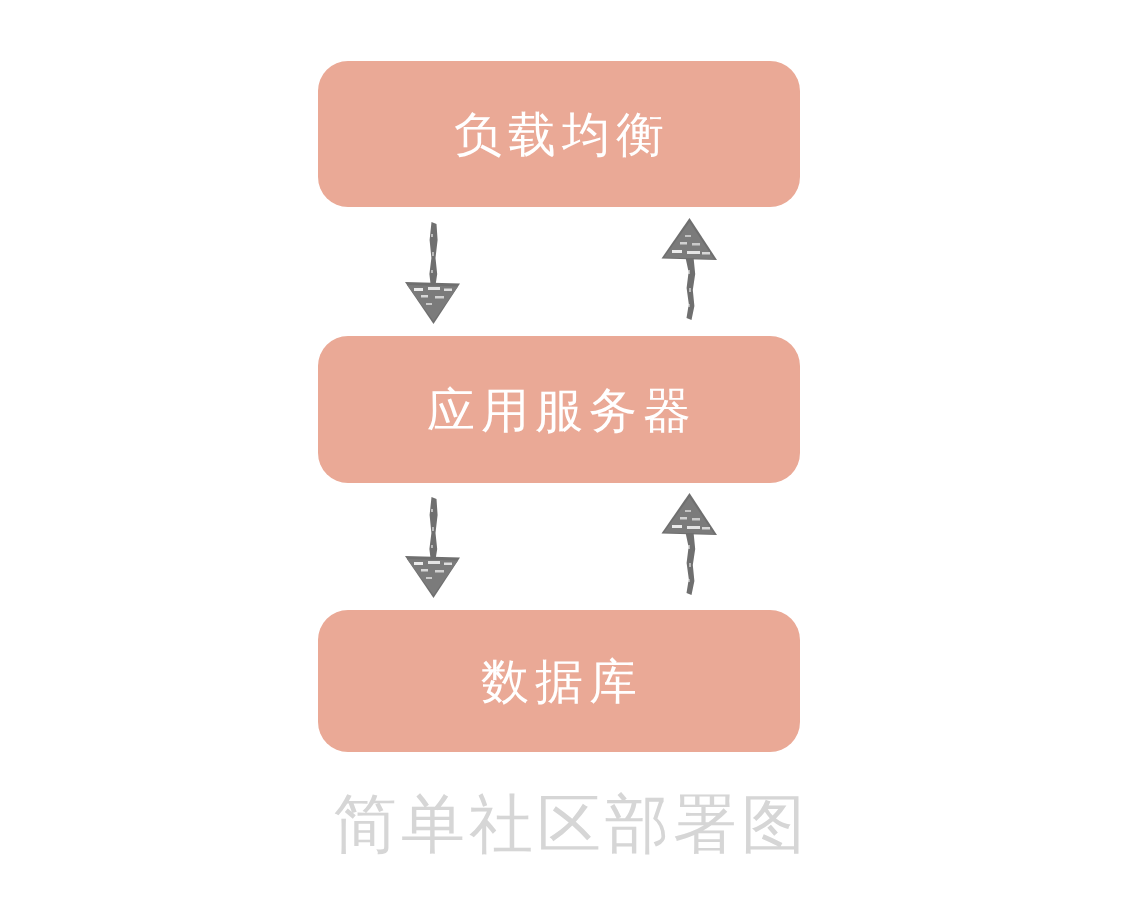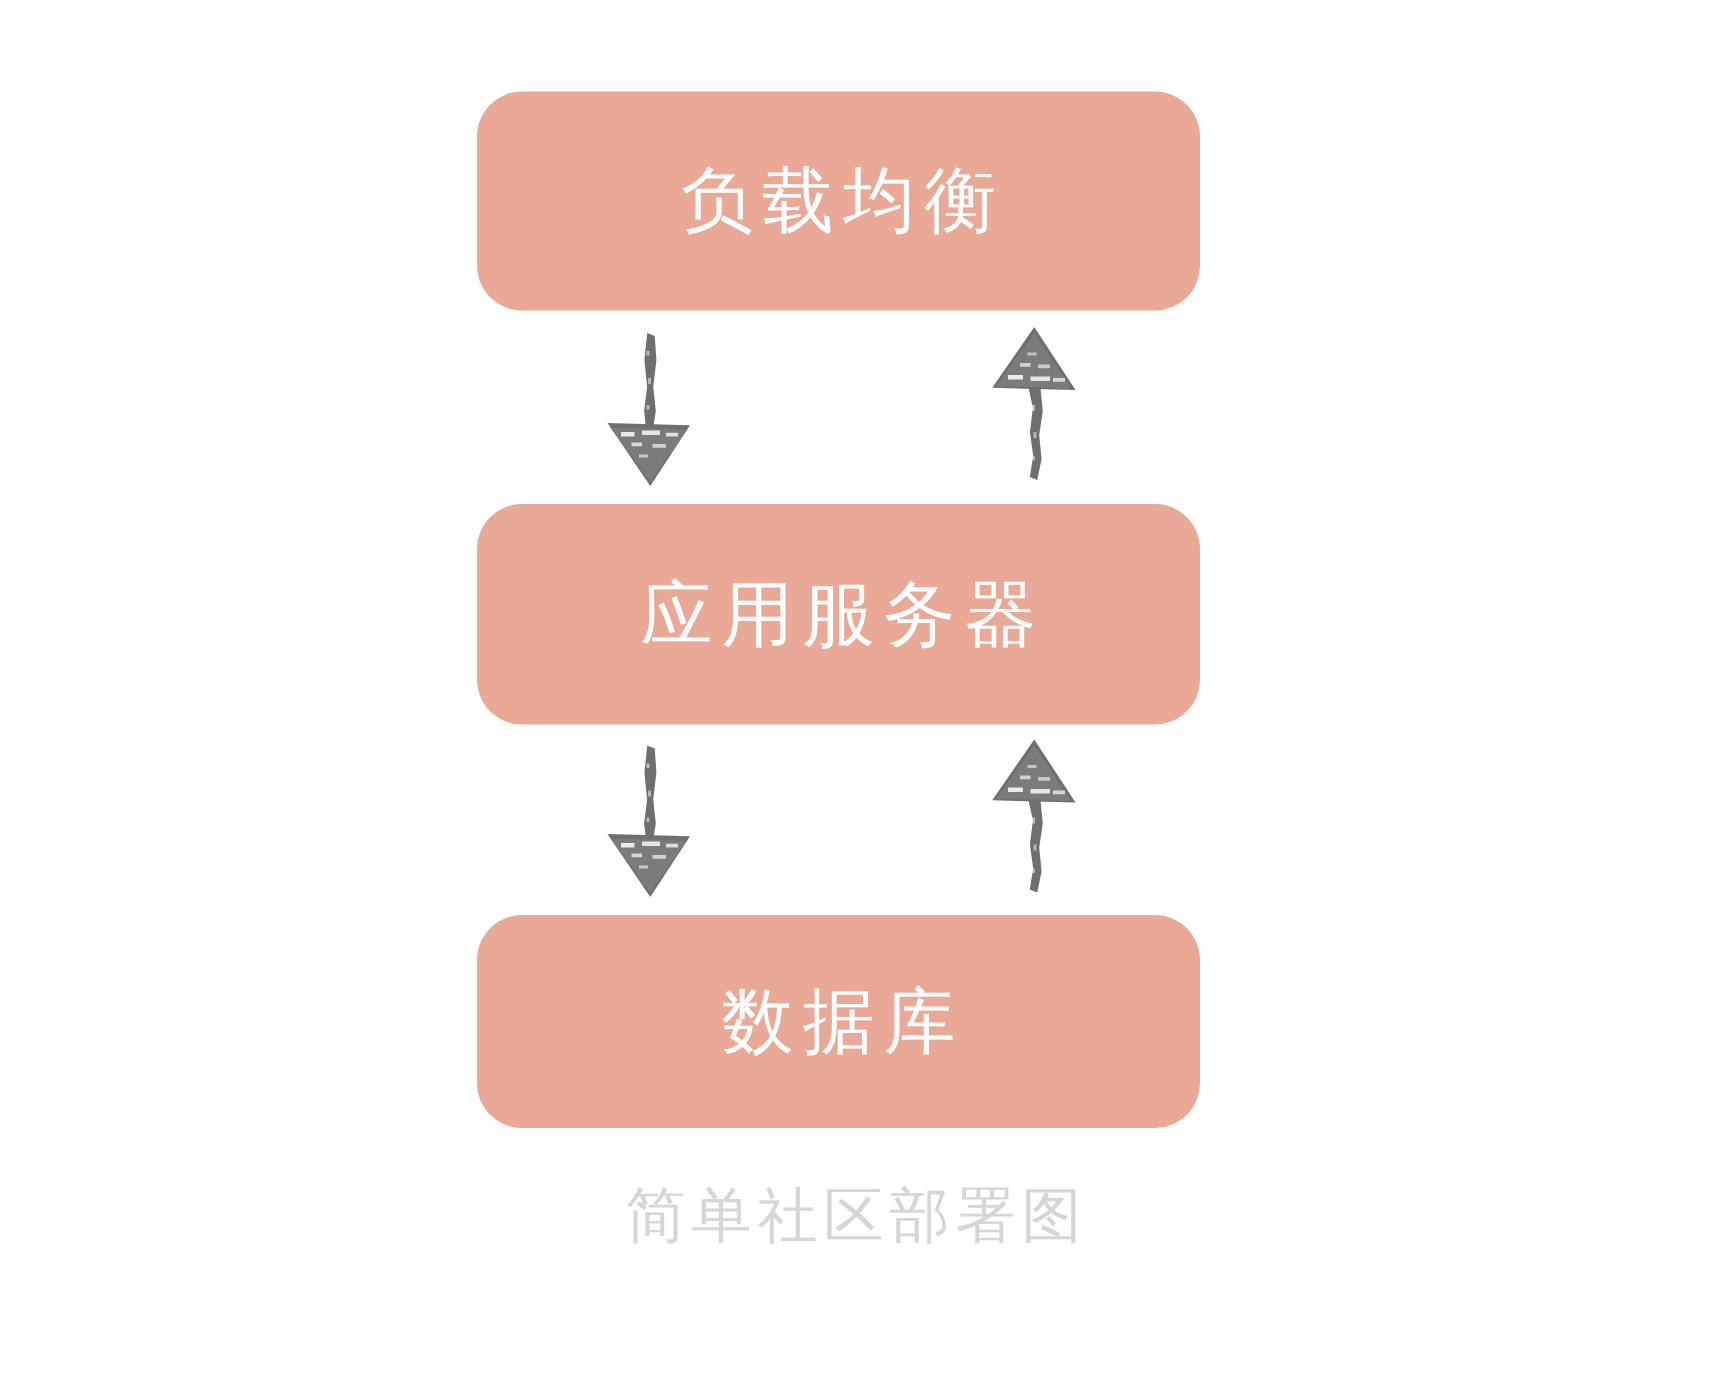--- a/index.html
+++ b/index.html
@@ -63,21 +63,21 @@
 
   
   #caption {
     position: absolute;
     left: 0;
     top: 789px;
     width: 1142px;
     text-align: center;
     color: #d6d6d6;
     font-family: "DejaVu Sans", sans-serif;
-    font-size: 40px;
+    font-size: 64px;
     letter-spacing: 4px;
     line-height: 1.1;
     white-space: nowrap;
     user-select: none;
   }
 </style>
 </head>
 <body>
 
 <div id="canvas">

